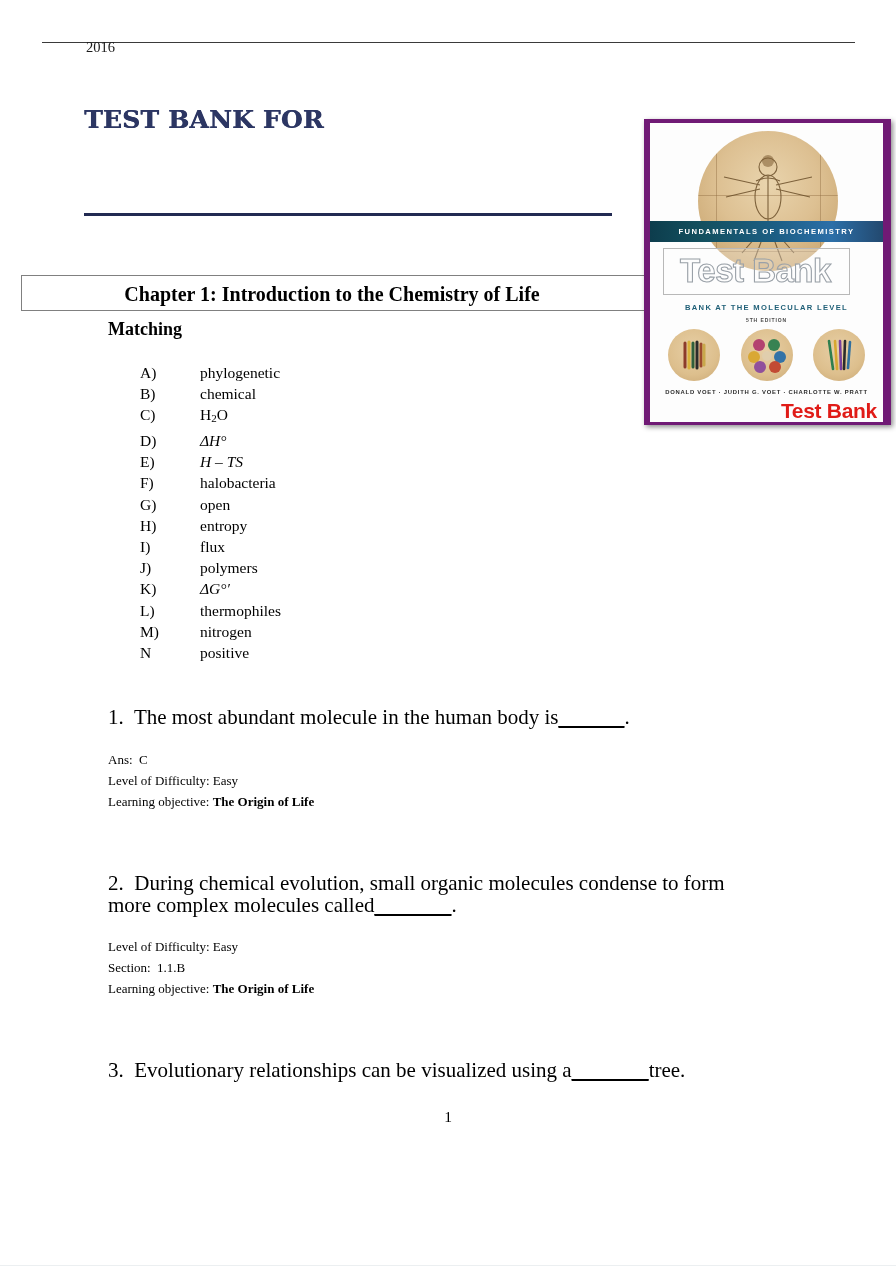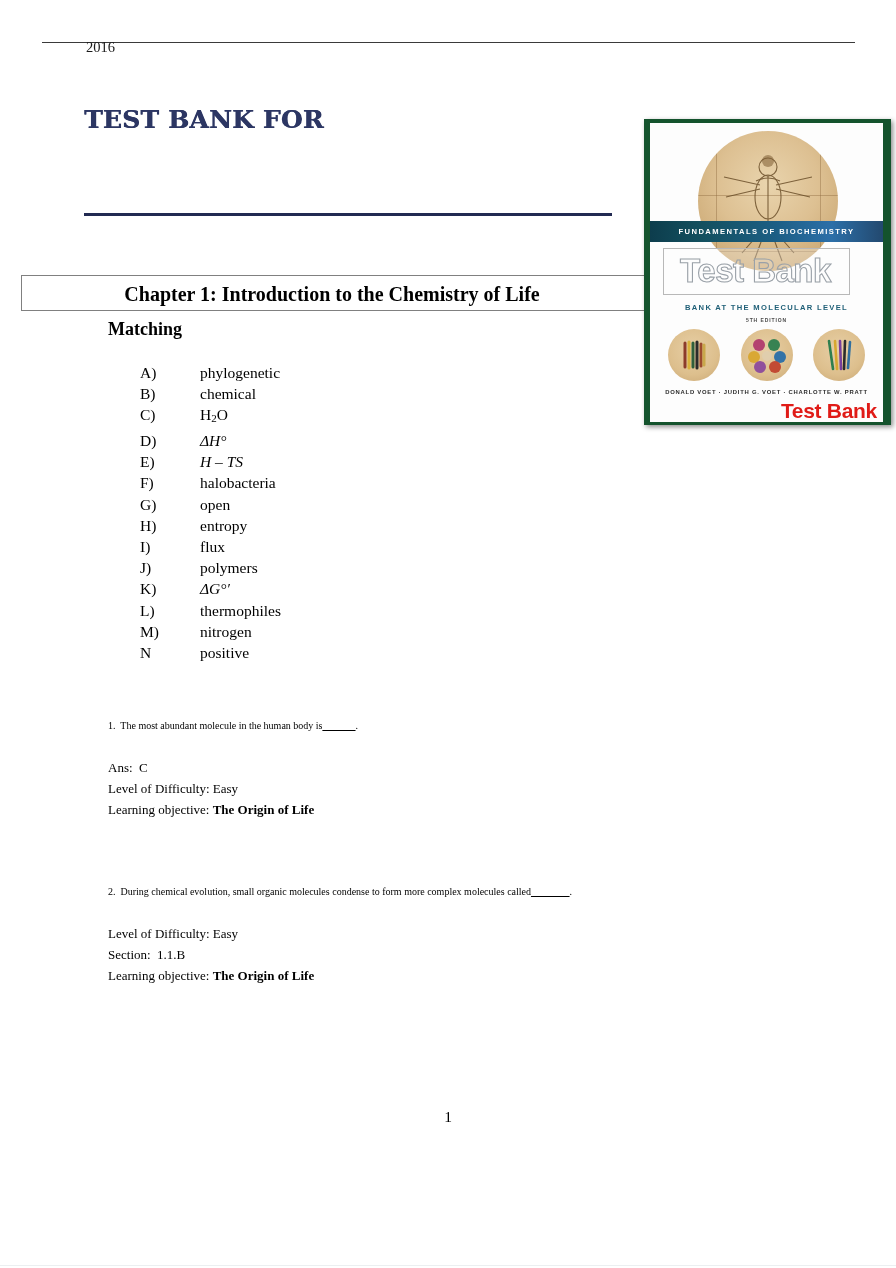--- a/index.html
+++ b/index.html
@@ -123,23 +123,23 @@
     flex: 0 0 60px;
   }
   .match-val i { font-style: italic; }
   .match-val sub {
     font-size: 11px;
     vertical-align: -0.22em;
   }
 
   .qblock { position: absolute; left: 108px; }
   .qtext {
-    font-size: 10px;
+    font-size: 21px;
     line-height: 21.5px;
-    margin: 16px 0 20px 0;
+    margin: 8px 0 20px 0;
   }
   .meta {
     font-size: 13px;
     line-height: 21.2px;
     margin: 0;
   }
   .meta b { font-weight: bold; }
   .blank { text-decoration: underline; letter-spacing: 0.5px; }
 
   .q1 { top: 699px; width: 620px; }
@@ -164,21 +164,21 @@
     border-top: 1px solid #eceff1;
   }
 
   
   .cover {
     position: absolute;
     left: 644px;
     top: 119px;
     width: 247px;
     height: 306px;
-    background: #14532d;
+    background: #701a75;
     box-shadow: 2px 2px 5px rgba(0,0,0,0.45);
     overflow: hidden;
   }
   .cover-inner {
     position: absolute;
     left: 6px;
     top: 4px;
     width: 233px;
     height: 299px;
     background: #fdfdfd;
@@ -399,20 +399,23 @@
     <p class="meta"><span>Learning objective:</span> <b>The Origin of Life</b></p>
   </div>
 
   <div class="qblock q2">
     <p class="qtext"><span>2.</span>&nbsp; <span>During chemical evolution, small organic molecules condense to form more complex molecules called</span><span class="blank">_______</span><span>.</span></p>
     <p class="meta"><span>Level of Difficulty:</span> <span>Easy</span></p>
     <p class="meta"><span>Section:</span>&nbsp; <span>1.1.B</span></p>
     <p class="meta"><span>Learning objective:</span> <b>The Origin of Life</b></p>
   </div>
 
+  <div class="qblock q3">
+    <p class="qtext"><span>3.</span>&nbsp; <span>Evolutionary relationships can be visualized using a</span><span class="blank">_______</span><span>tree.</span></p>
+  </div>
 
   <div class="page-number">1</div>
 
   <div class="cover">
     <div class="cover-inner">
 
       <div class="cover-vitruvian">
         <span class="vm-line vm-h1"></span>
         <span class="vm-line vm-h2"></span>
         <span class="vm-line vm-v1"></span>

